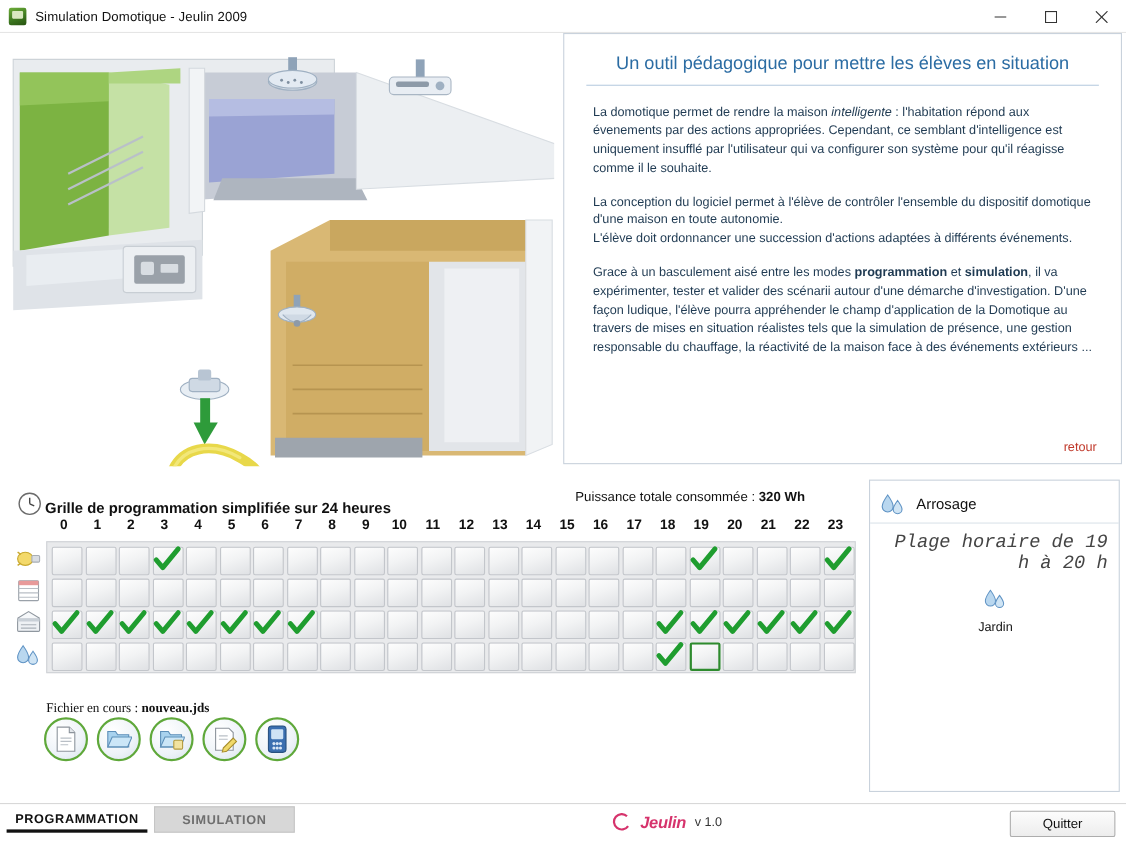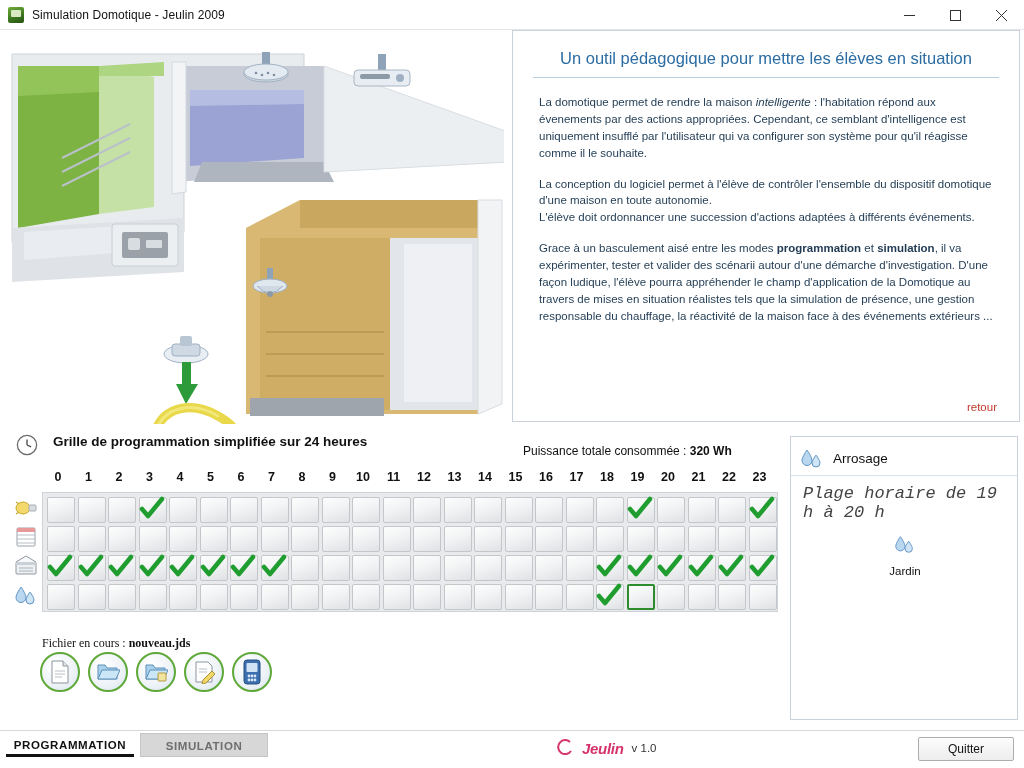--- a/index.html
+++ b/index.html
@@ -83,22 +83,22 @@
   .info-retour {
     position: absolute; right: 22px; bottom: 8px;
     font-size: 11.5px; color: #c0392b;
   }
 
   
   .grid-section {
     position: absolute; left: 0; top: 430px; width: 780px; height: 300px;
   }
   .grid-header {
-    position: absolute; left: 16px; top: 4px;
-    display: flex; align-items: flex-start; gap: 15px;
+    position: absolute; left: 16px; top: 17px;
+    display: flex; align-items: flex-end; gap: 3px;
   }
   .clock-icon { width: 22px; height: 22px; }
   .grid-title { font-size: 13.5px; font-weight: bold; color: #111; }
   .power-text {
     position: absolute; left: 523px; top: 14px;
     font-size: 12px; color: #111;
   }
   .power-text b { font-weight: bold; }
 
   .hours-row {
@@ -156,20 +156,21 @@
     display: flex; align-items: center; justify-content: center;
     position: relative;
   }
 
   
   .right-panel {
     position: absolute; left: 790px; top: 436px;
     width: 228px; height: 284px;
     background: #ffffff;
     border: 1px solid #c9d2dc;
+    text-align: right;
   }
   .rp-head {
     display: flex; align-items: center; gap: 8px;
     padding: 8px 10px 4px 8px;
     border-bottom: 1px solid #dbe3ea;
   }
   .rp-title { font-size: 13.5px; color: #111; }
   .rp-sub {
     font-size: 17px; color: #444; font-style: italic;
     padding: 8px 10px 0 12px;

